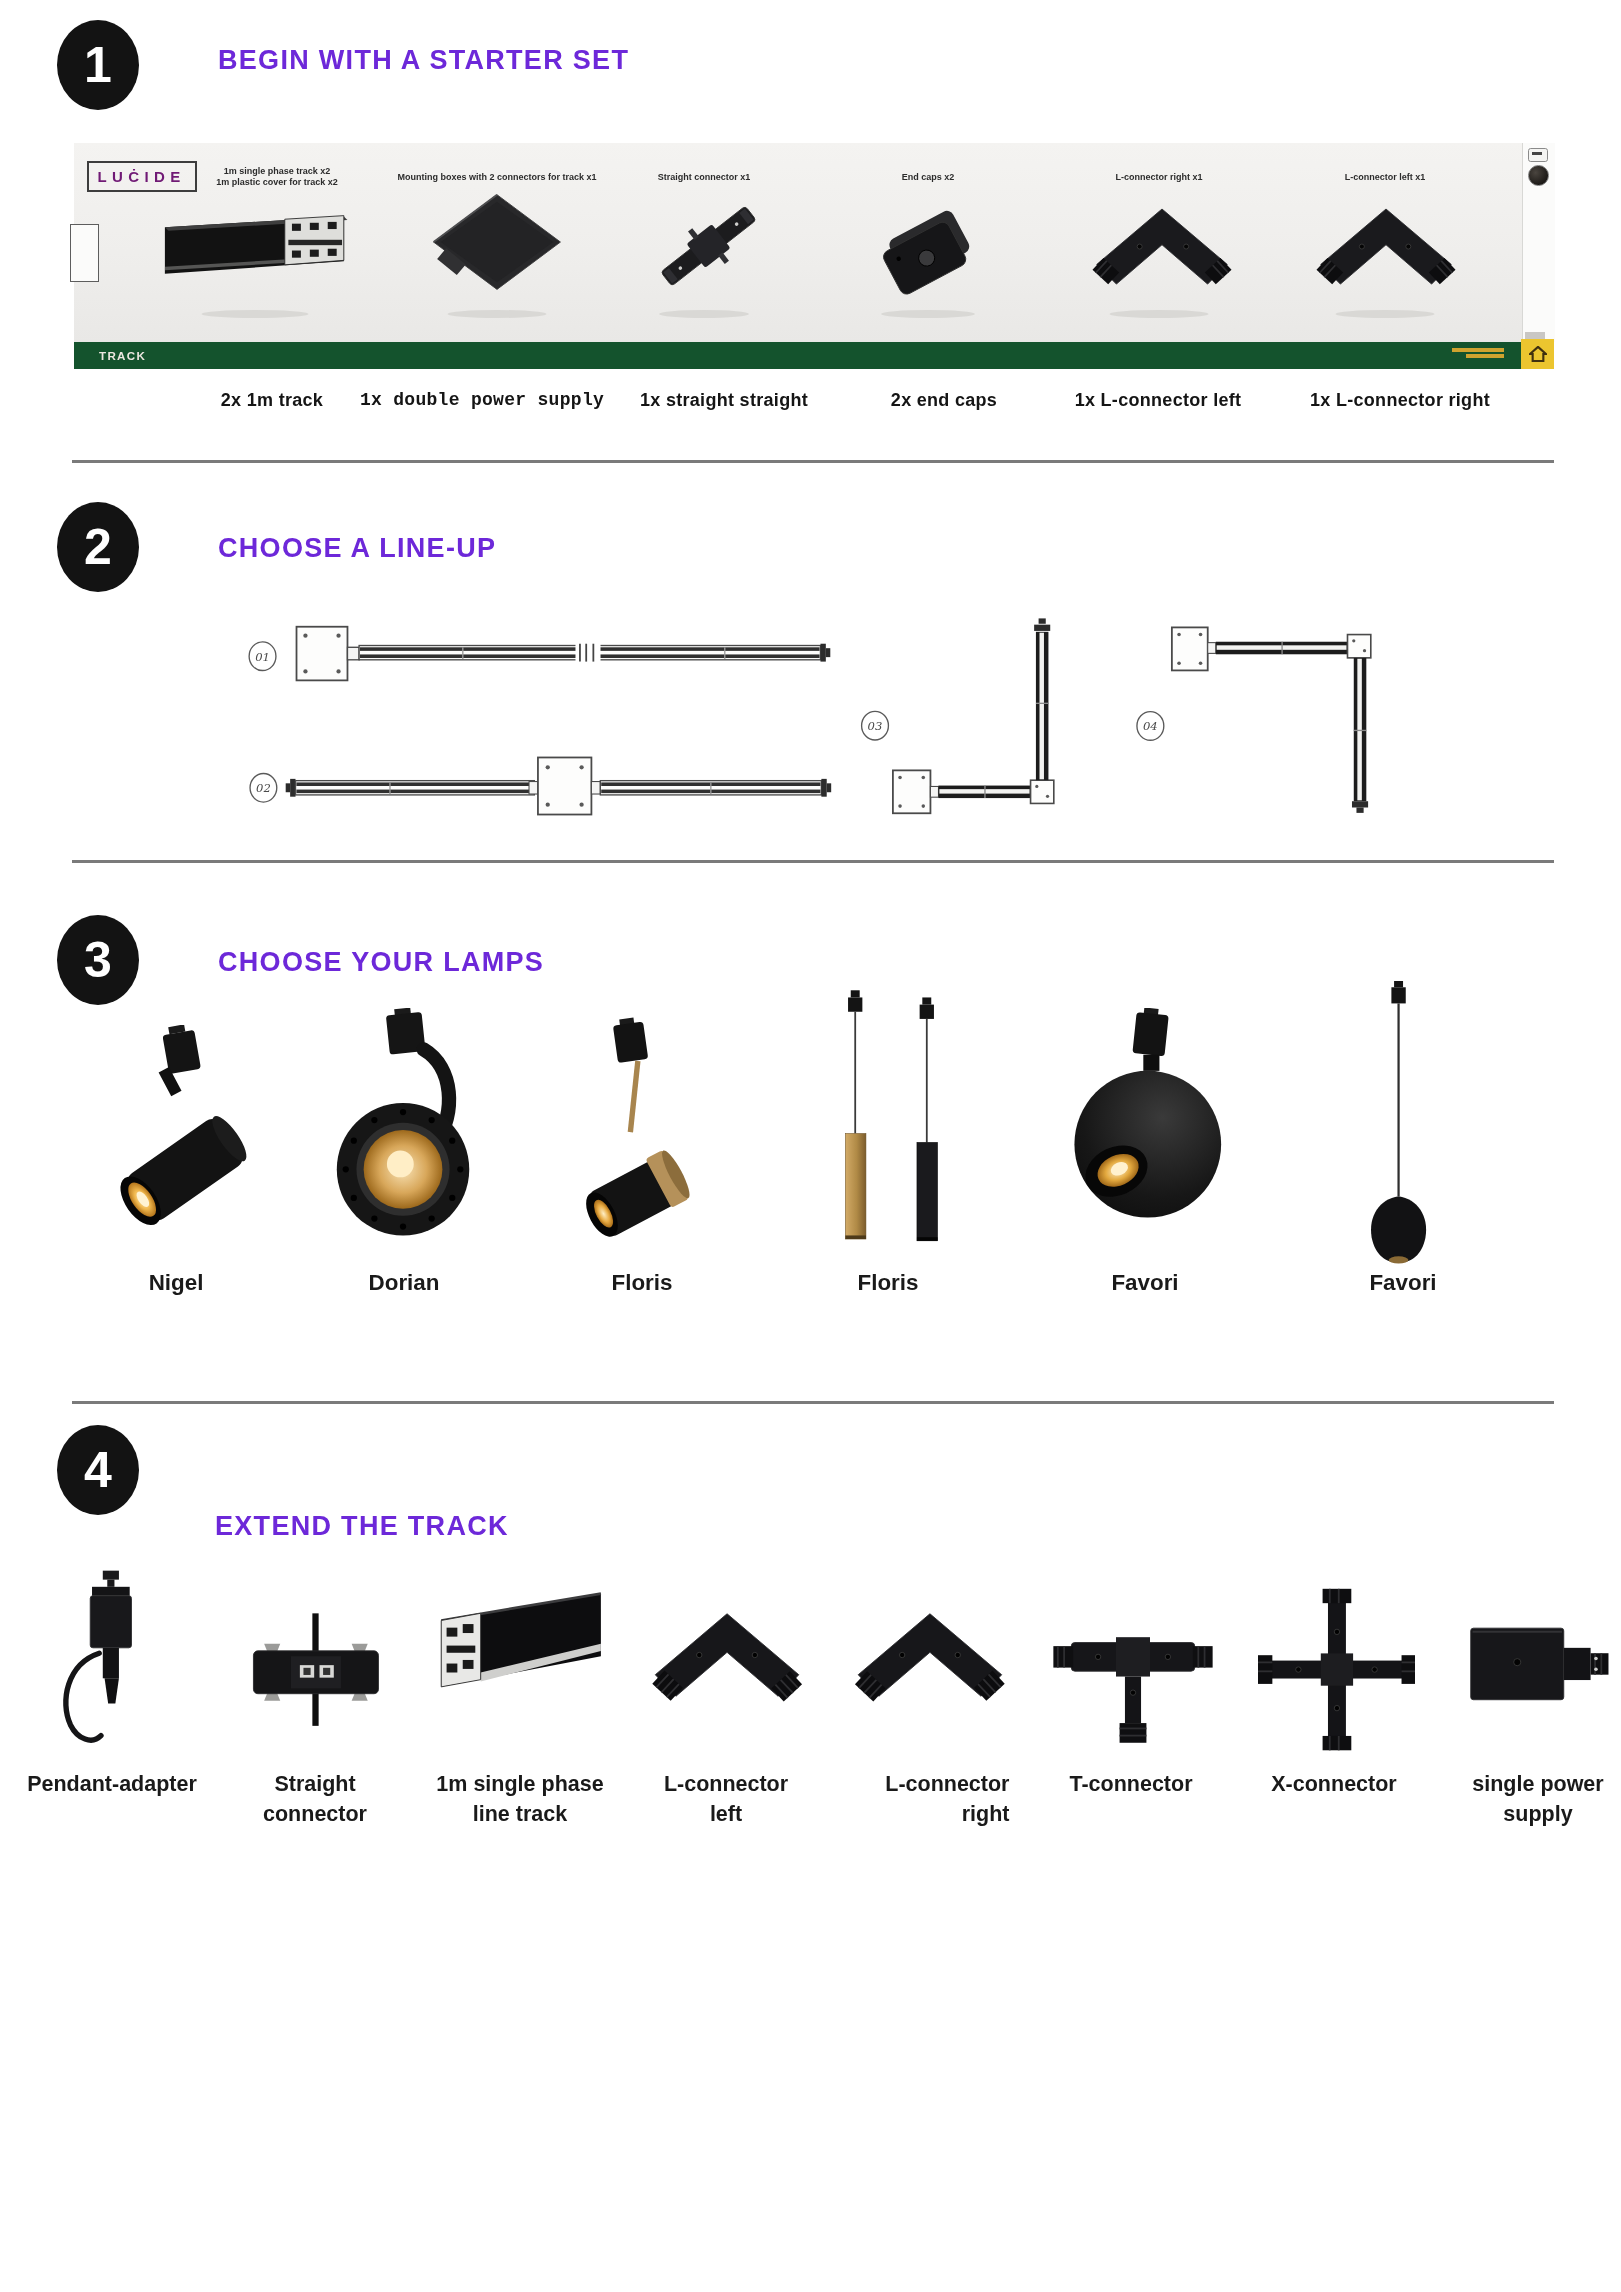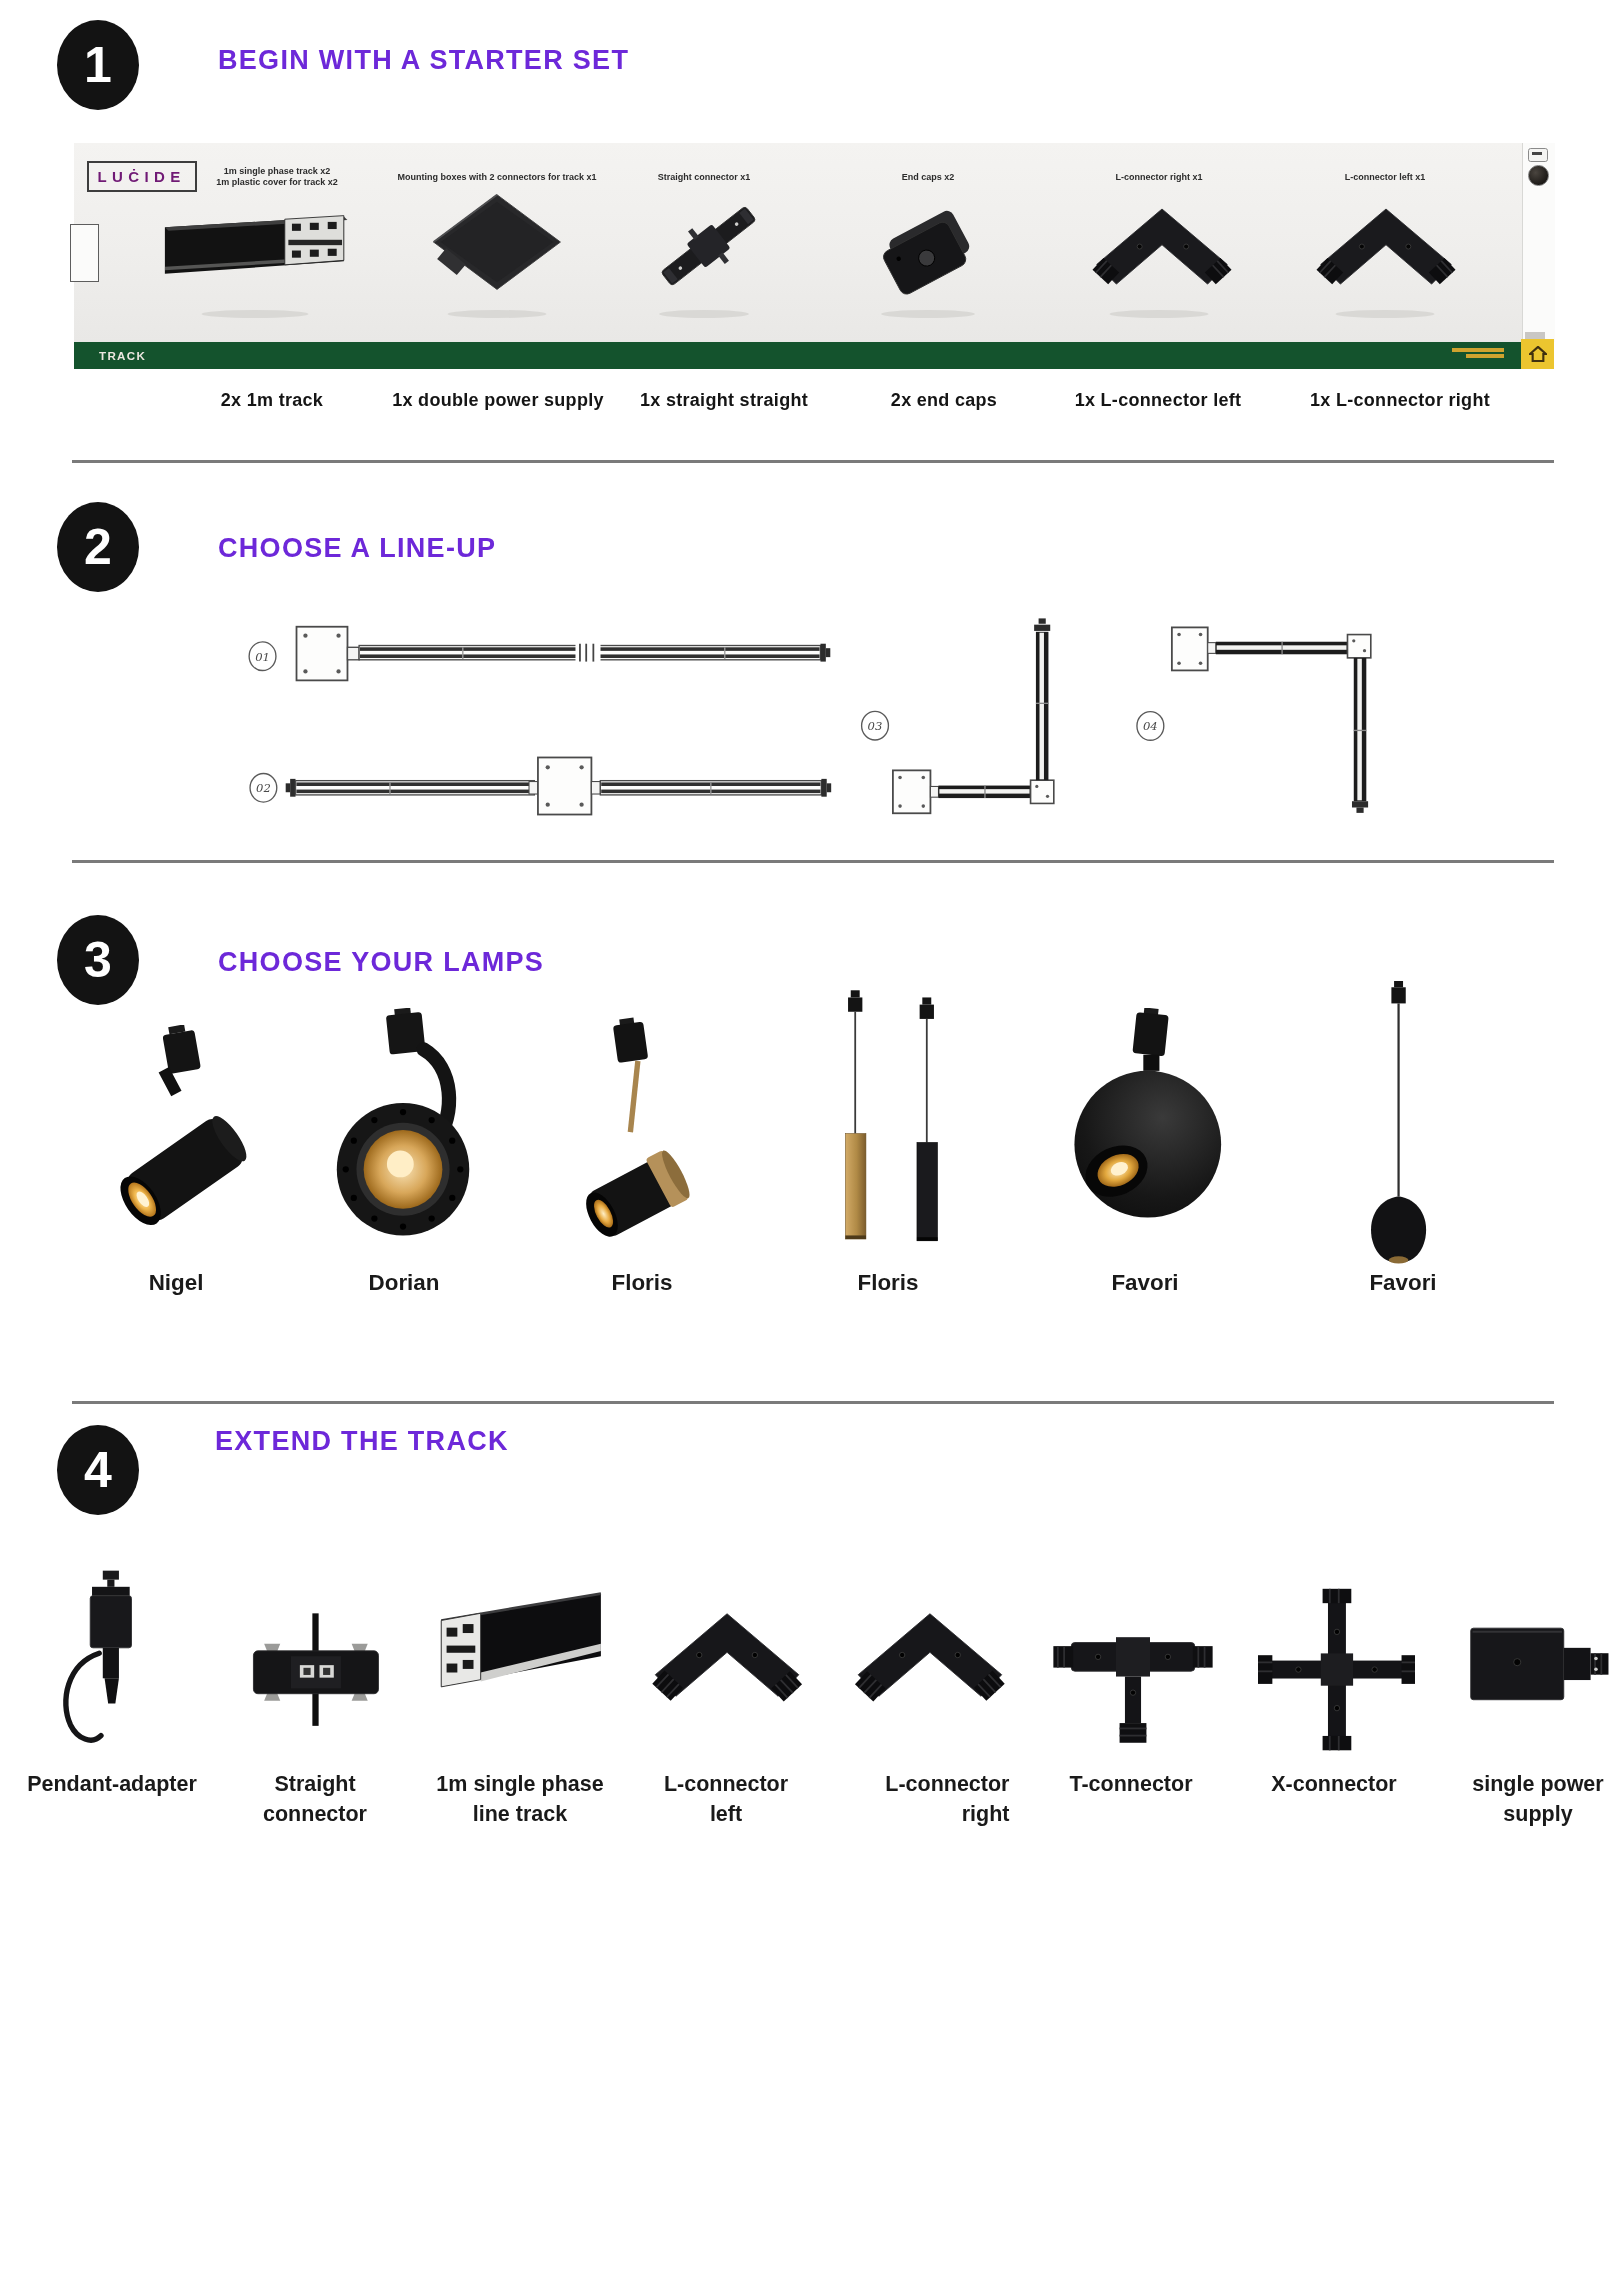--- a/index.html
+++ b/index.html
@@ -168,21 +168,21 @@
     </div>
     <div class="strip-tab"></div>
     <div class="home-tag">
       <svg width="18" height="16" viewBox="0 0 20 18">
         <path d="M10 1 L19 9 L16 9 L16 17 L4 17 L4 9 L1 9 Z" fill="none" stroke="#40300f" stroke-width="2.4"></path>
       </svg>
     </div>
   </div>
 
   <div class="box-label" style="left:272px;top:390px;">2x 1m track</div>
-  <div class="box-label" style="left:498px;top:390px;">1x double power supply</div>
+  <div class="box-label" style="left:482px;top:390px;font-family:Liberation Mono, monospace;">1x double power supply</div>
   <div class="box-label" style="left:724px;top:390px;">1x straight straight</div>
   <div class="box-label" style="left:944px;top:390px;">2x end caps</div>
   <div class="box-label" style="left:1158px;top:390px;">1x L-connector left</div>
   <div class="box-label" style="left:1400px;top:390px;">1x L-connector right</div>
 
   <div class="divider" style="top:460px;"></div>
 
   <div class="step-circle" style="left:57px;top:502px;">
     <span>2</span>
   </div>
@@ -420,21 +420,21 @@
   <div class="lamp-name" style="left:642px;top:1270px;">Floris</div>
   <div class="lamp-name" style="left:888px;top:1270px;">Floris</div>
   <div class="lamp-name" style="left:1145px;top:1270px;">Favori</div>
   <div class="lamp-name" style="left:1403px;top:1270px;">Favori</div>
 
   <div class="divider" style="top:1401px;"></div>
 
   <div class="step-circle" style="left:57px;top:1425px;">
     <span>4</span>
   </div>
-  <div class="sec-title" style="left:215px;top:1426px;">EXTEND THE TRACK</div>
+  <div class="sec-title" style="left:215px;top:1511px;">EXTEND THE TRACK</div>
 
   <svg class="abs" style="left:40px;top:1567px;" width="148" height="193" viewBox="0 0 165 215">
     <rect x="70" y="4" width="18" height="10" fill="#1a1a1c"></rect>
     <rect x="75" y="14" width="8" height="8" fill="#1a1a1c"></rect>
     <rect x="58" y="22" width="42" height="10" fill="#141416"></rect>
     <rect x="56" y="32" width="46" height="58" rx="3" fill="#18181b" stroke="#2e2e30" stroke-width="1"></rect>
     <rect x="70" y="90" width="18" height="34" fill="#121214"></rect>
     <polygon points="72,124 88,124 84,152 76,152" fill="#0f0f11"></polygon>
     <path d="M66,96 C30,108 22,150 34,176 C42,192 58,198 68,188" fill="none" stroke="#151517" stroke-width="6" stroke-linecap="round"></path>
   </svg>

